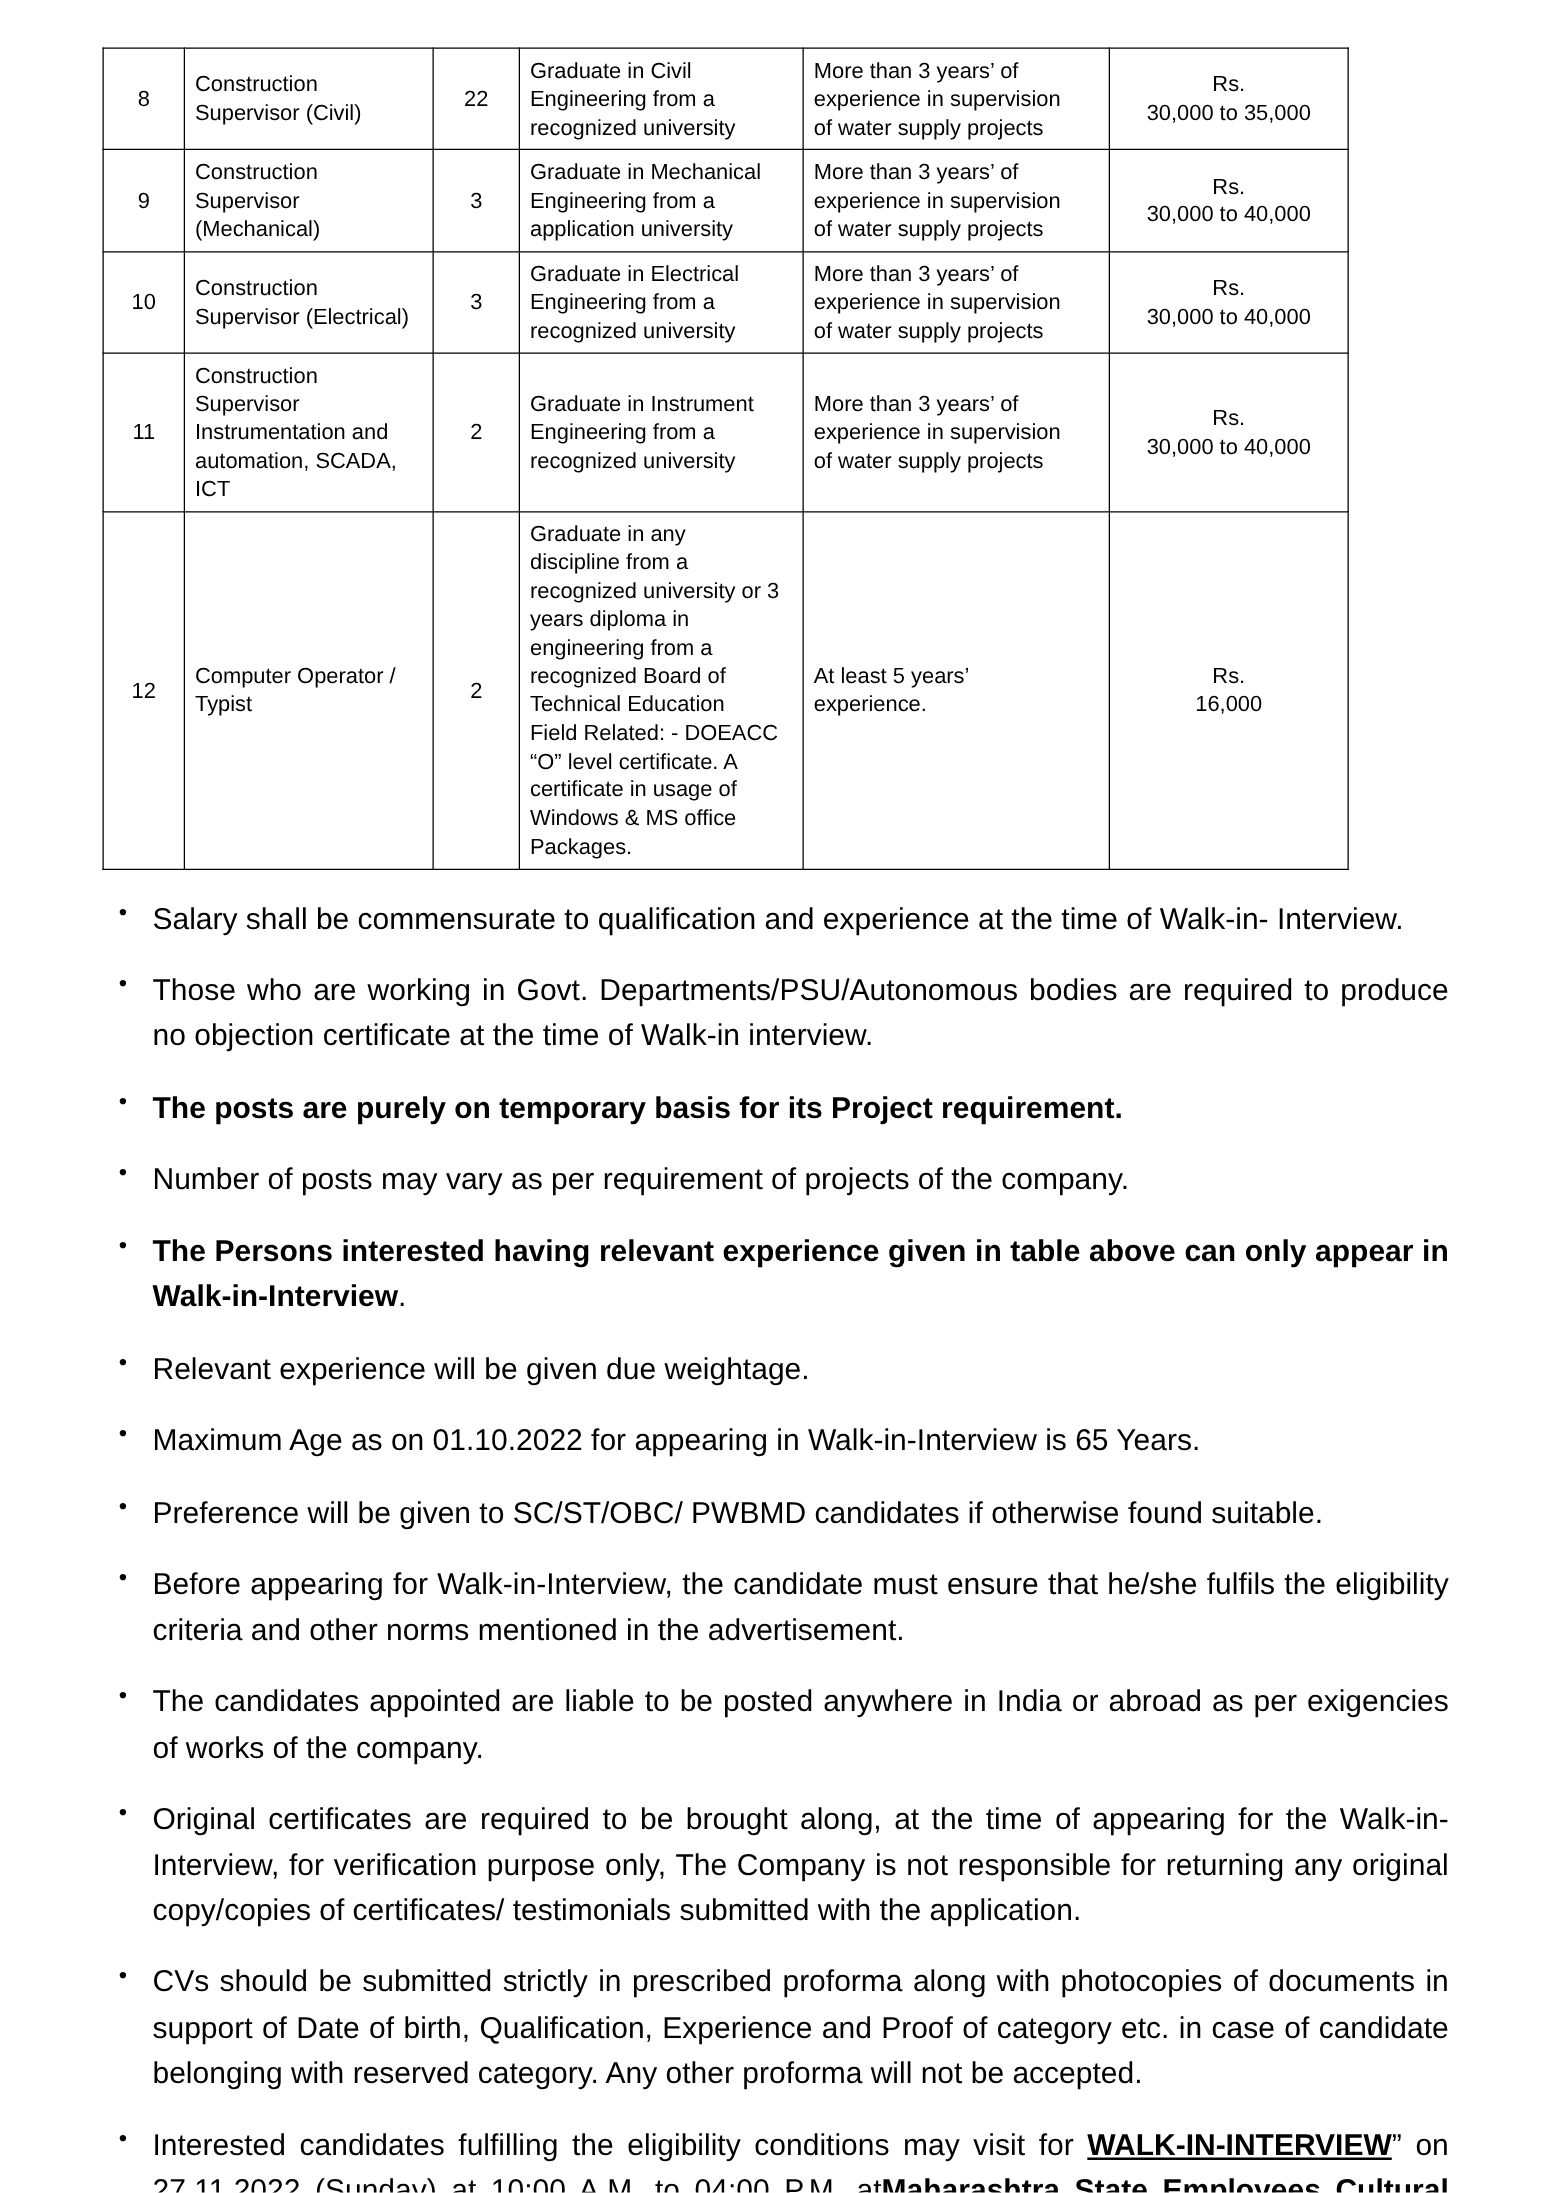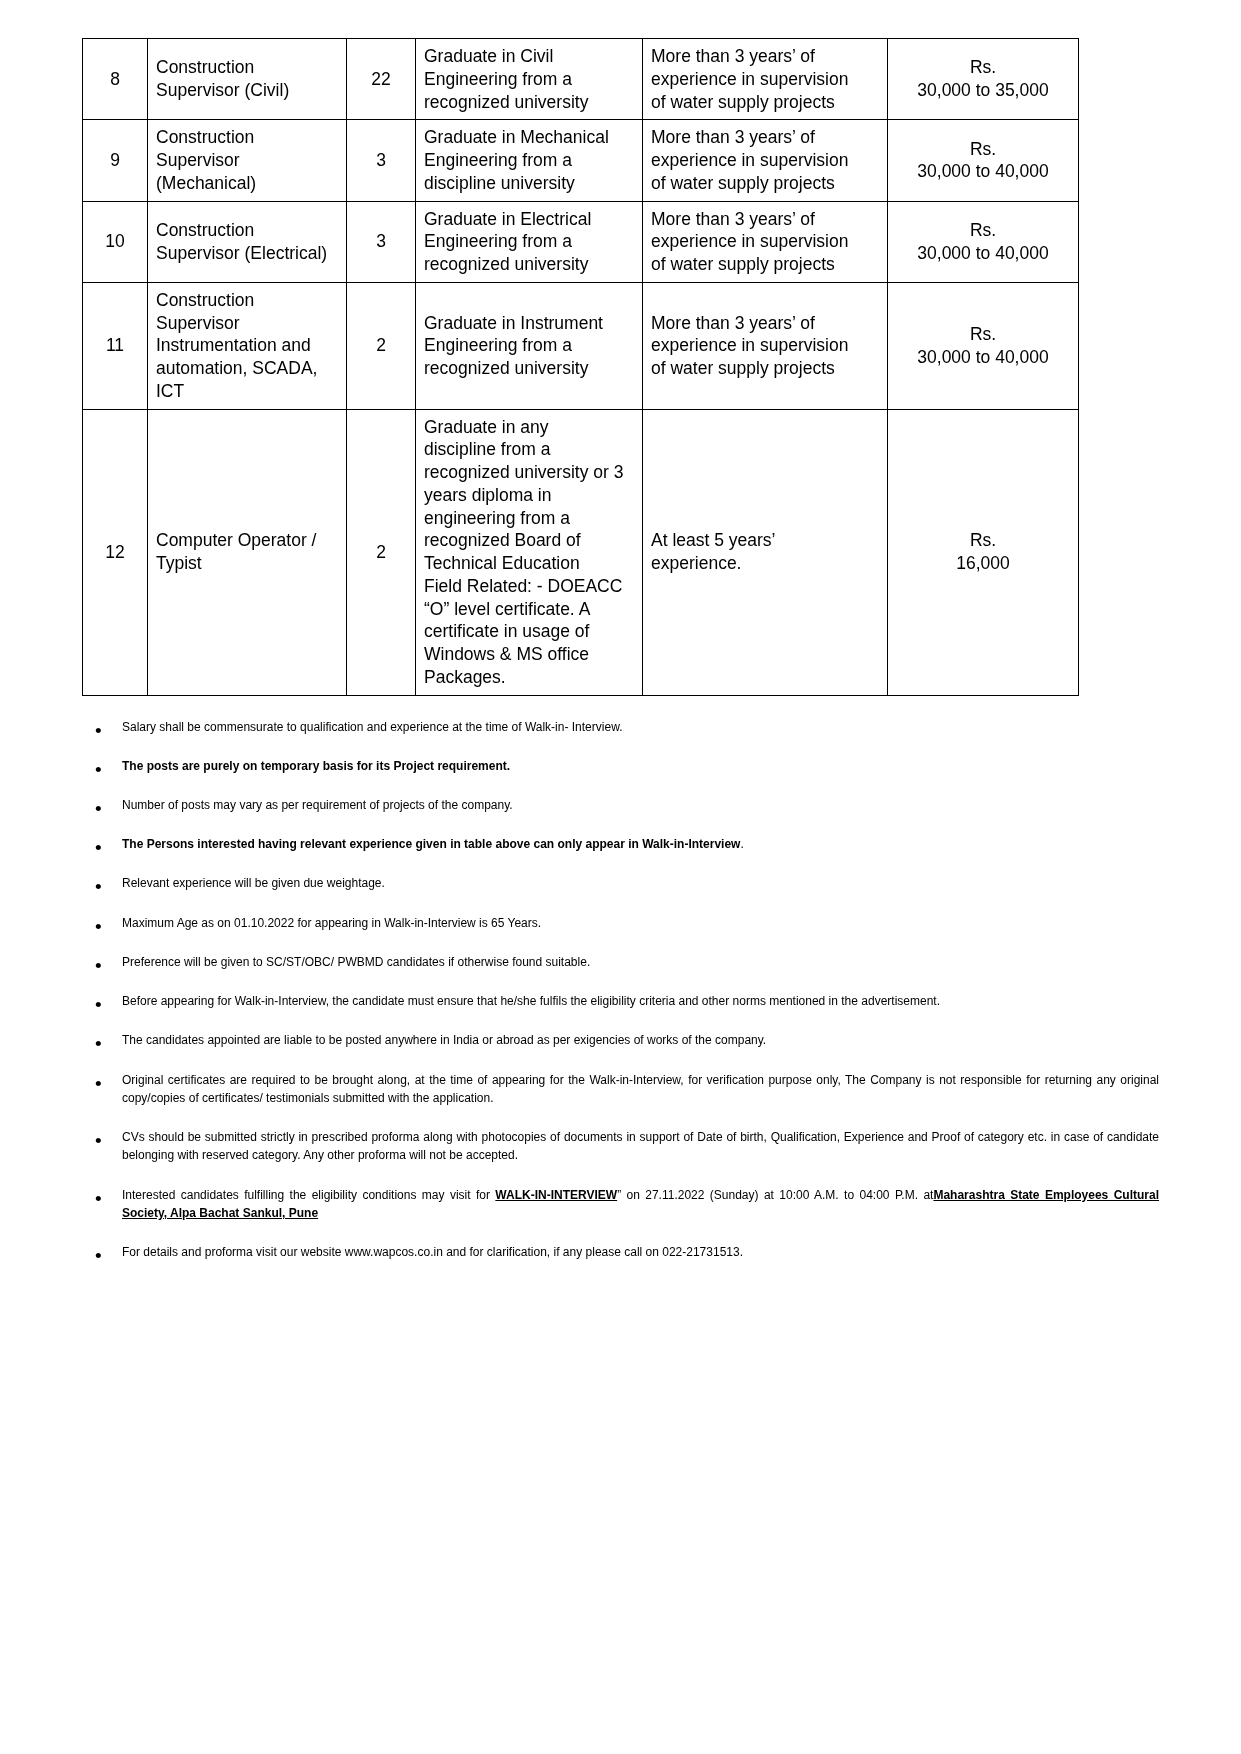--- a/index.html
+++ b/index.html
@@ -50,21 +50,21 @@
   
   ul.notes {
     list-style: none;
     margin: 22px 0 0 0;
     padding: 0;
   }
   ul.notes > li {
     position: relative;
     padding-left: 40px;
     margin-bottom: 8px;
-    font-size: 12px;
+    font-size: 24px;
     line-height: 1.52;
     text-align: justify;
     text-justify: inter-word;
     margin-top: 21px;
   }
   ul.notes > li::before {
     content: "\2022";
     position: absolute;
     left: 13px;
     top: -1px;
@@ -99,21 +99,21 @@
       </tr>
 
       <tr>
         <td class="c-sr">9</td>
         <td class="c-post" style="white-space:pre-line">Construction
 Supervisor
 (Mechanical)</td>
         <td class="c-no">3</td>
         <td class="c-qual" style="white-space:pre-line">Graduate in Mechanical
 Engineering from a
-discipline university</td>
+application university</td>
         <td class="c-exp" style="white-space:pre-line">More than 3 years’ of
 experience in supervision
 of water supply projects</td>
         <td class="c-sal" style="white-space:pre-line">Rs.
 30,000 to 40,000</td>
       </tr>
 
       <tr>
         <td class="c-sr">10</td>
         <td class="c-post" style="white-space:pre-line">Construction
@@ -172,20 +172,23 @@
 
     </tbody>
   </table>
 
   <ul class="notes">
 
     <li>
       <span>Salary shall be commensurate to qualification and experience at the time of Walk-in- Interview.</span>
     </li>
 
+    <li>
+      <span>Those who are working in Govt. Departments/PSU/Autonomous bodies are required to produce no objection certificate at the time of Walk-in interview.</span>
+    </li>
 
     <li class="nojustify">
       <span class="b">The posts are purely on temporary basis for its Project requirement.</span>
     </li>
 
     <li class="nojustify">
       <span>Number of posts may vary as per requirement of projects of the company.</span>
     </li>
 
     <li>

